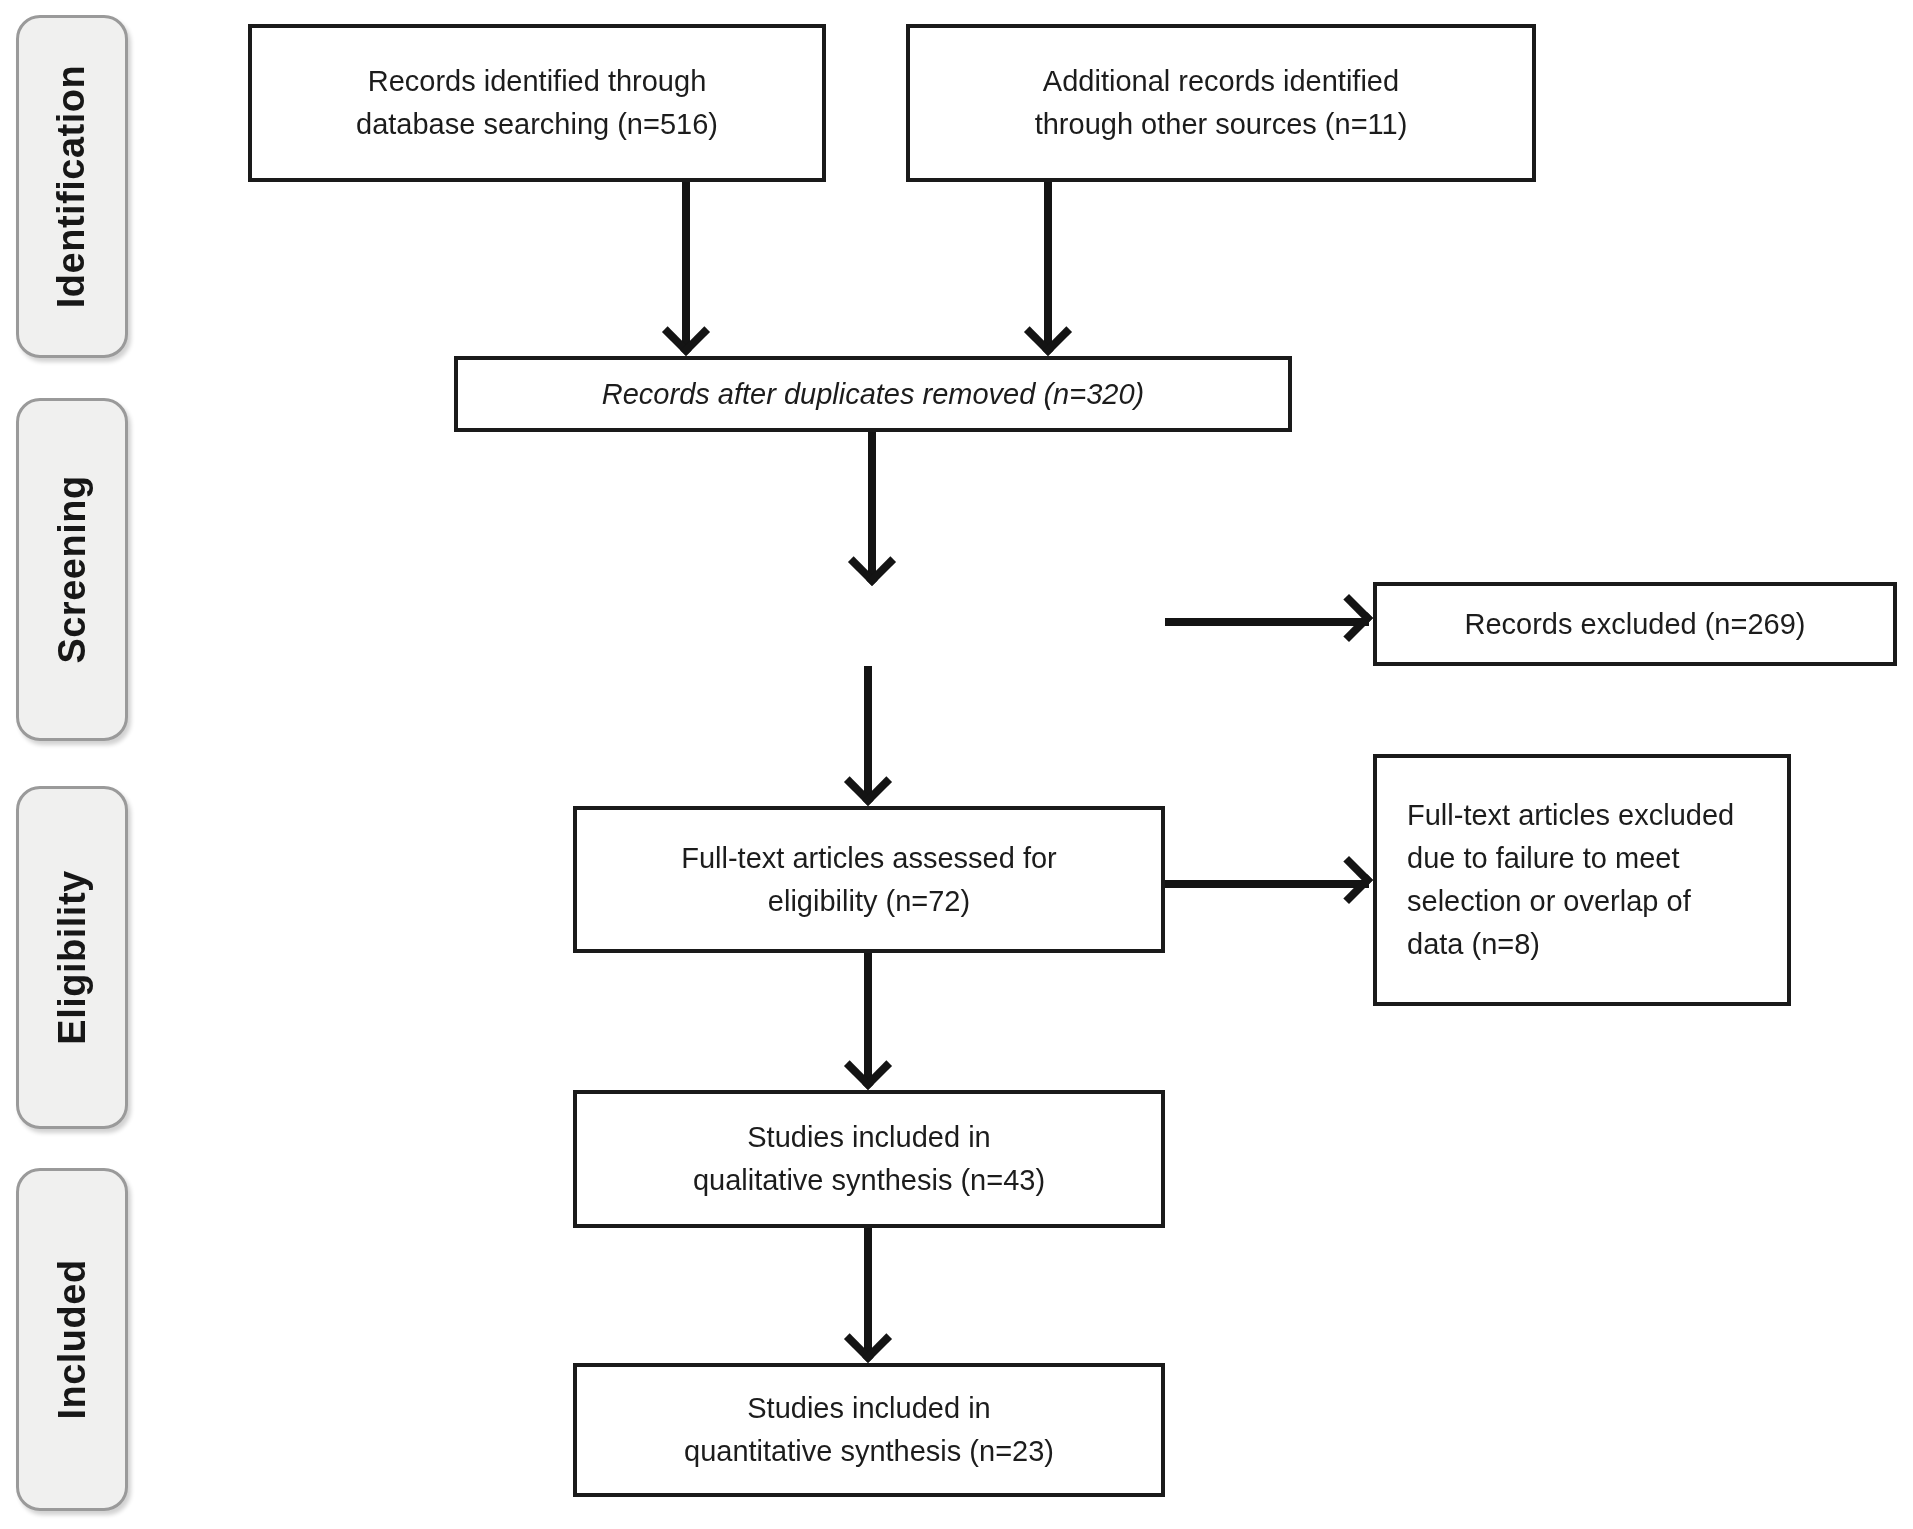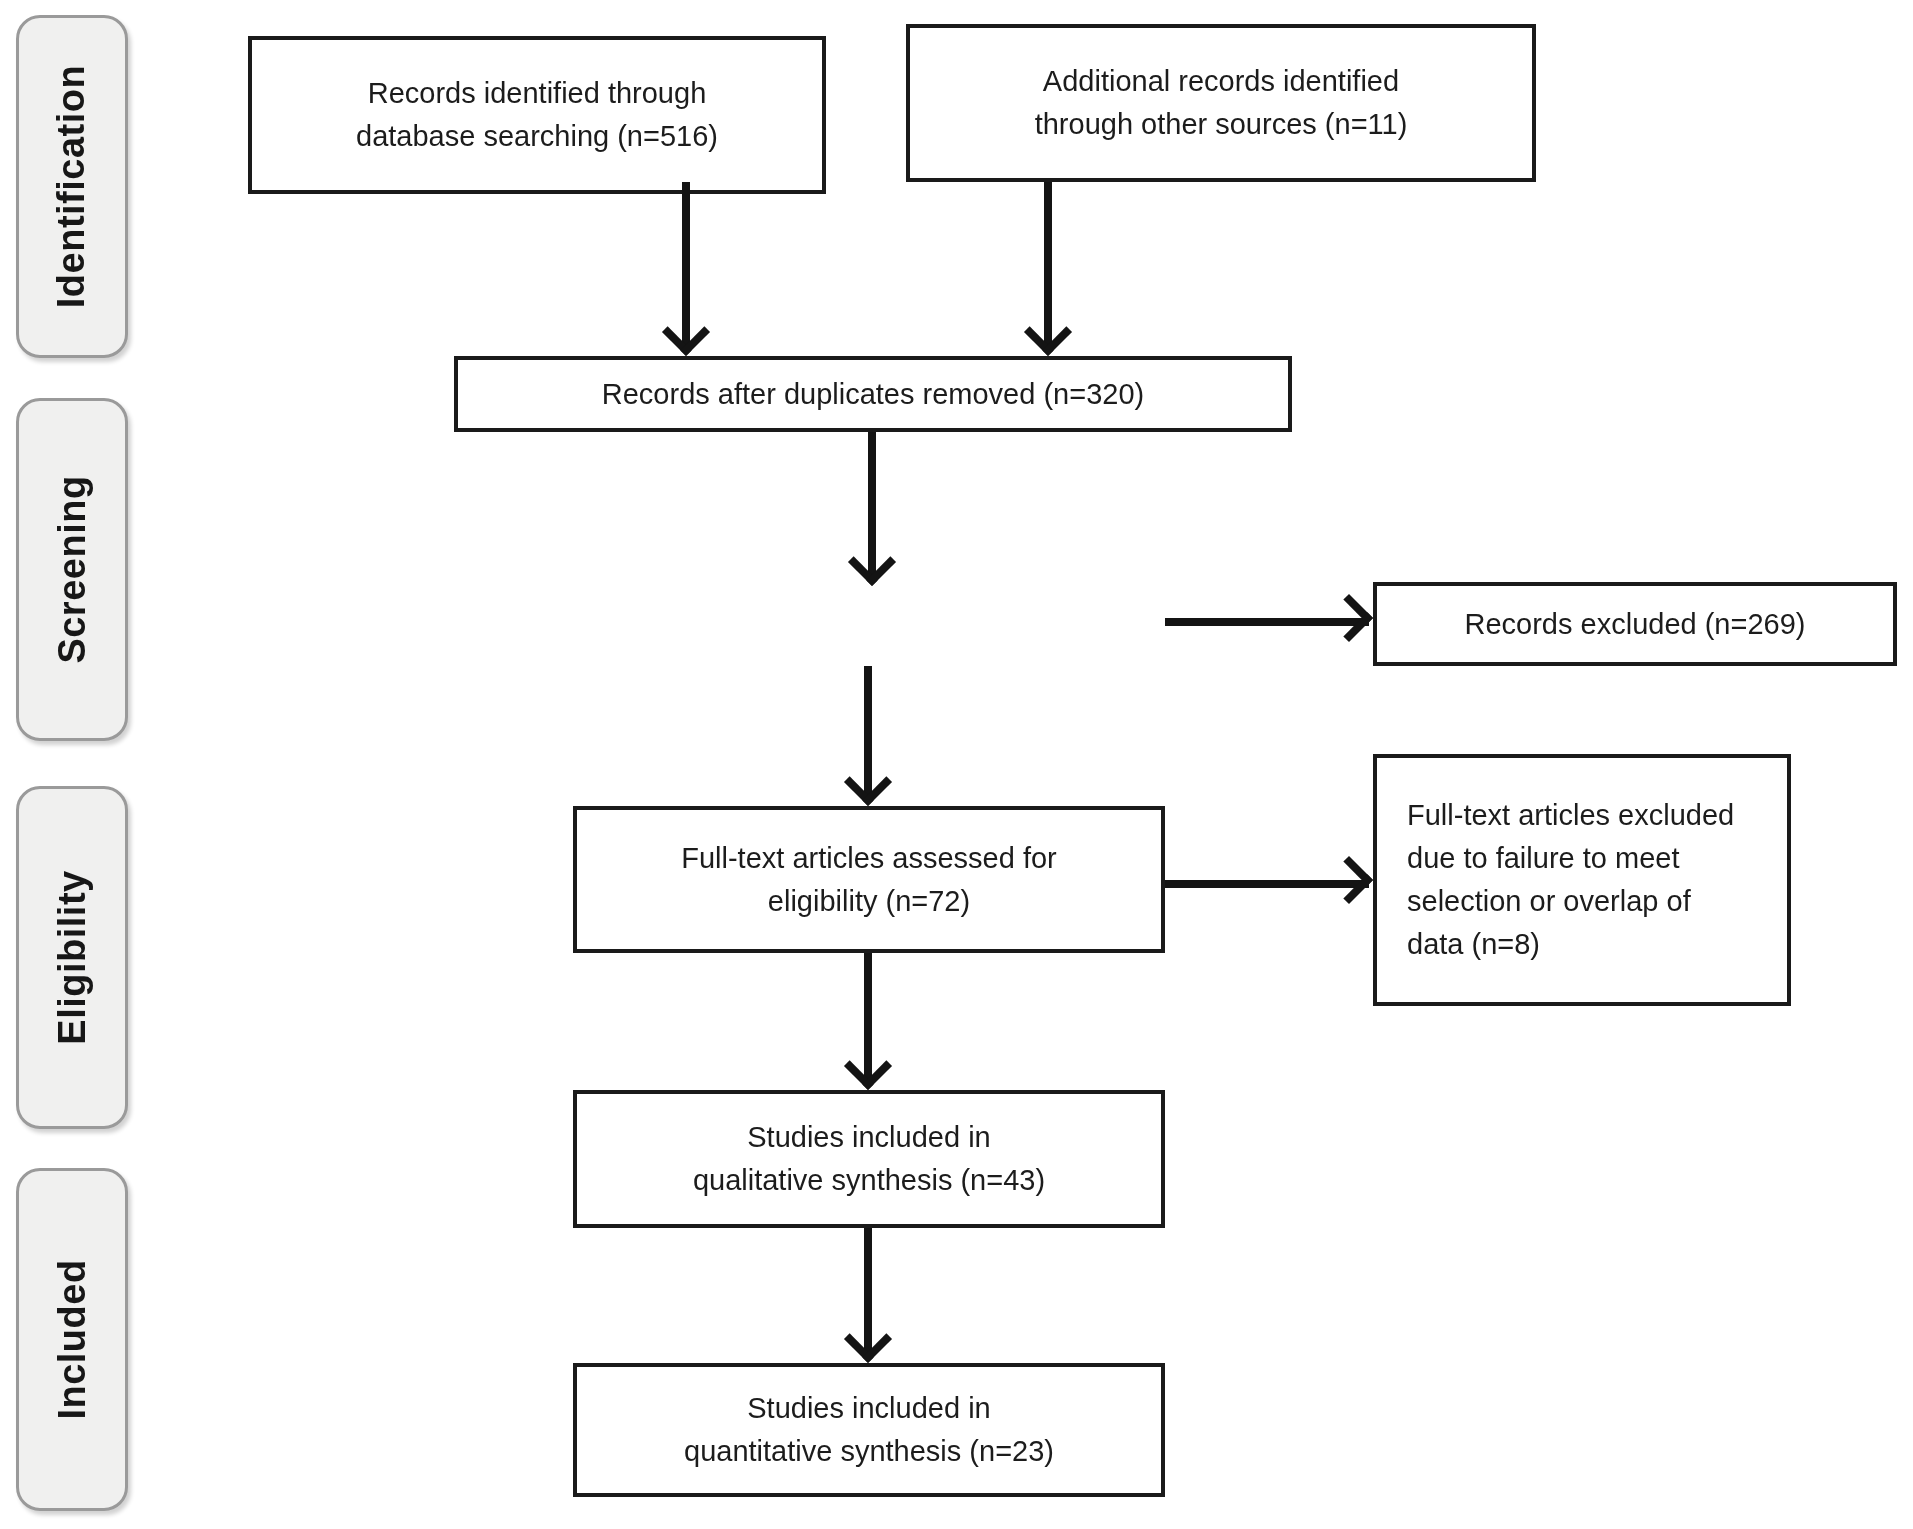--- a/index.html
+++ b/index.html
@@ -48,23 +48,23 @@
     border: 4px solid #1a1a1a;
     box-sizing: border-box;
     display: flex;
     align-items: center;
     justify-content: center;
     text-align: center;
     font-size: 29px;
     line-height: 1.48;
   }
   .box .box-text { white-space: pre-line; }
-  .box-identified     { left: 248px;  top: 36px;   width: 578px; height: 158px; justify-content: center; }
+  .box-identified     { left: 248px;  top: 24px;   width: 578px; height: 158px; justify-content: center; }
   .box-additional     { left: 906px;  top: 24px;   width: 630px; height: 158px; }
-  .box-deduplicated   { left: 454px;  top: 356px;  width: 838px; height: 76px;  }
+  .box-deduplicated   { left: 454px;  top: 356px;  width: 838px; height: 76px; font-style: italic;  }
   .box-screened       { left: 573px;  top: 586px;  width: 592px; height: 80px;  }
   .box-fulltext       { left: 573px;  top: 806px;  width: 592px; height: 147px; }
   .box-qualitative    { left: 573px;  top: 1090px; width: 592px; height: 138px; }
   .box-quantitative   { left: 573px;  top: 1363px; width: 592px; height: 134px; }
   .box-excluded       { left: 1373px; top: 582px;  width: 524px; height: 84px;  }
   .box-ft-excluded    { left: 1373px; top: 754px;  width: 418px; height: 252px;
                         justify-content: flex-start; text-align: left; padding-left: 30px; }
 
   
   .arrow { position: absolute; }

